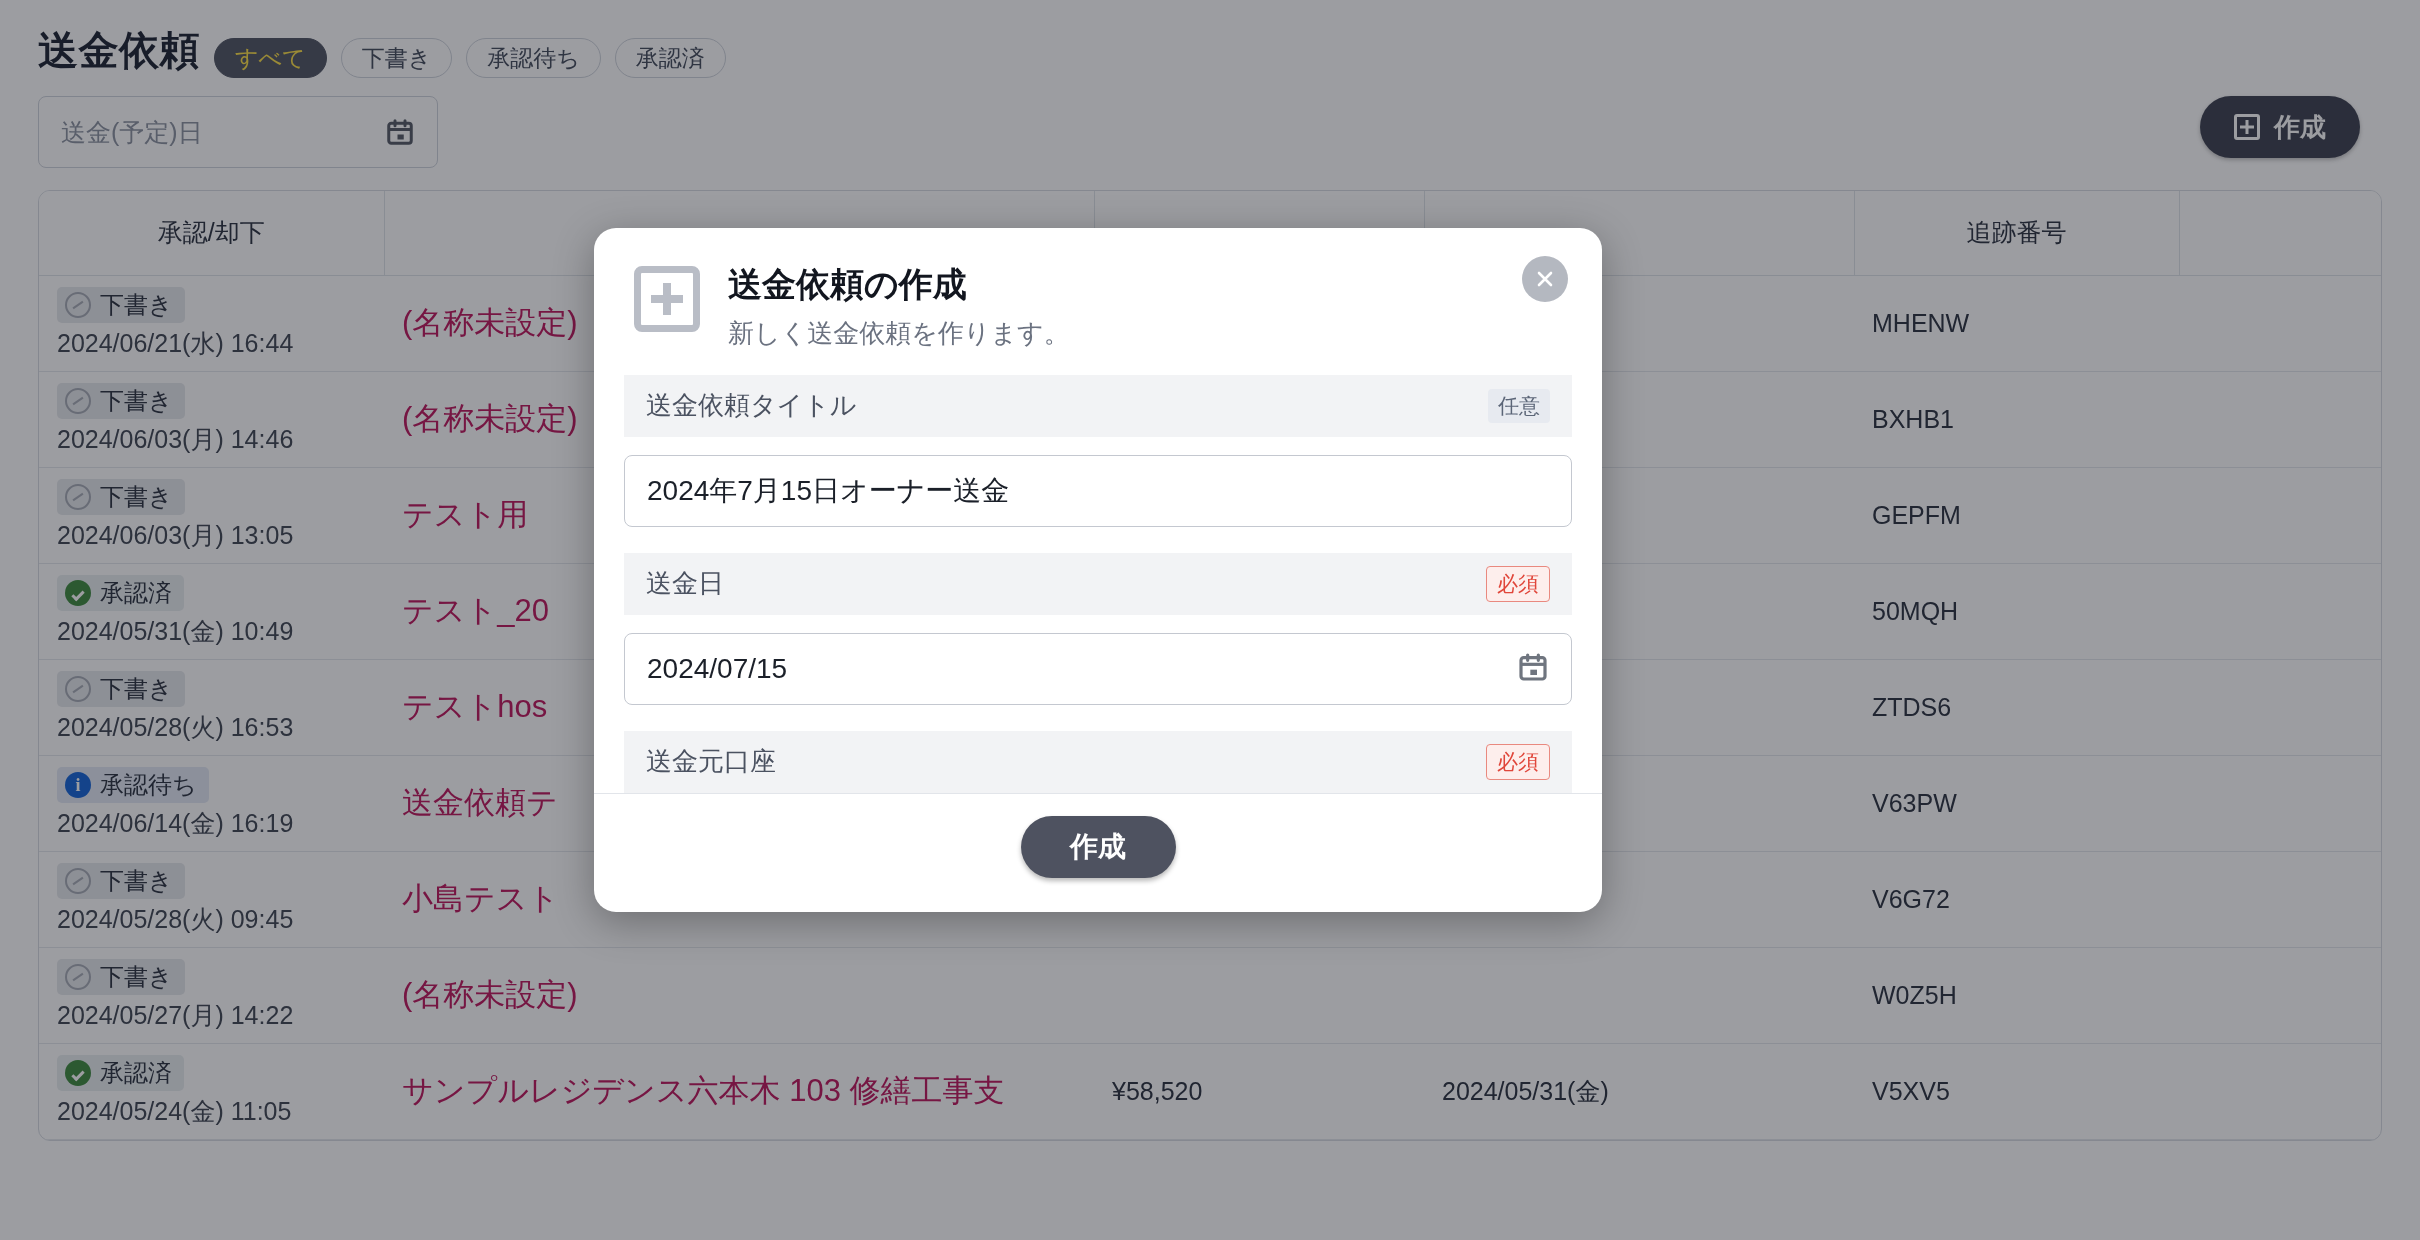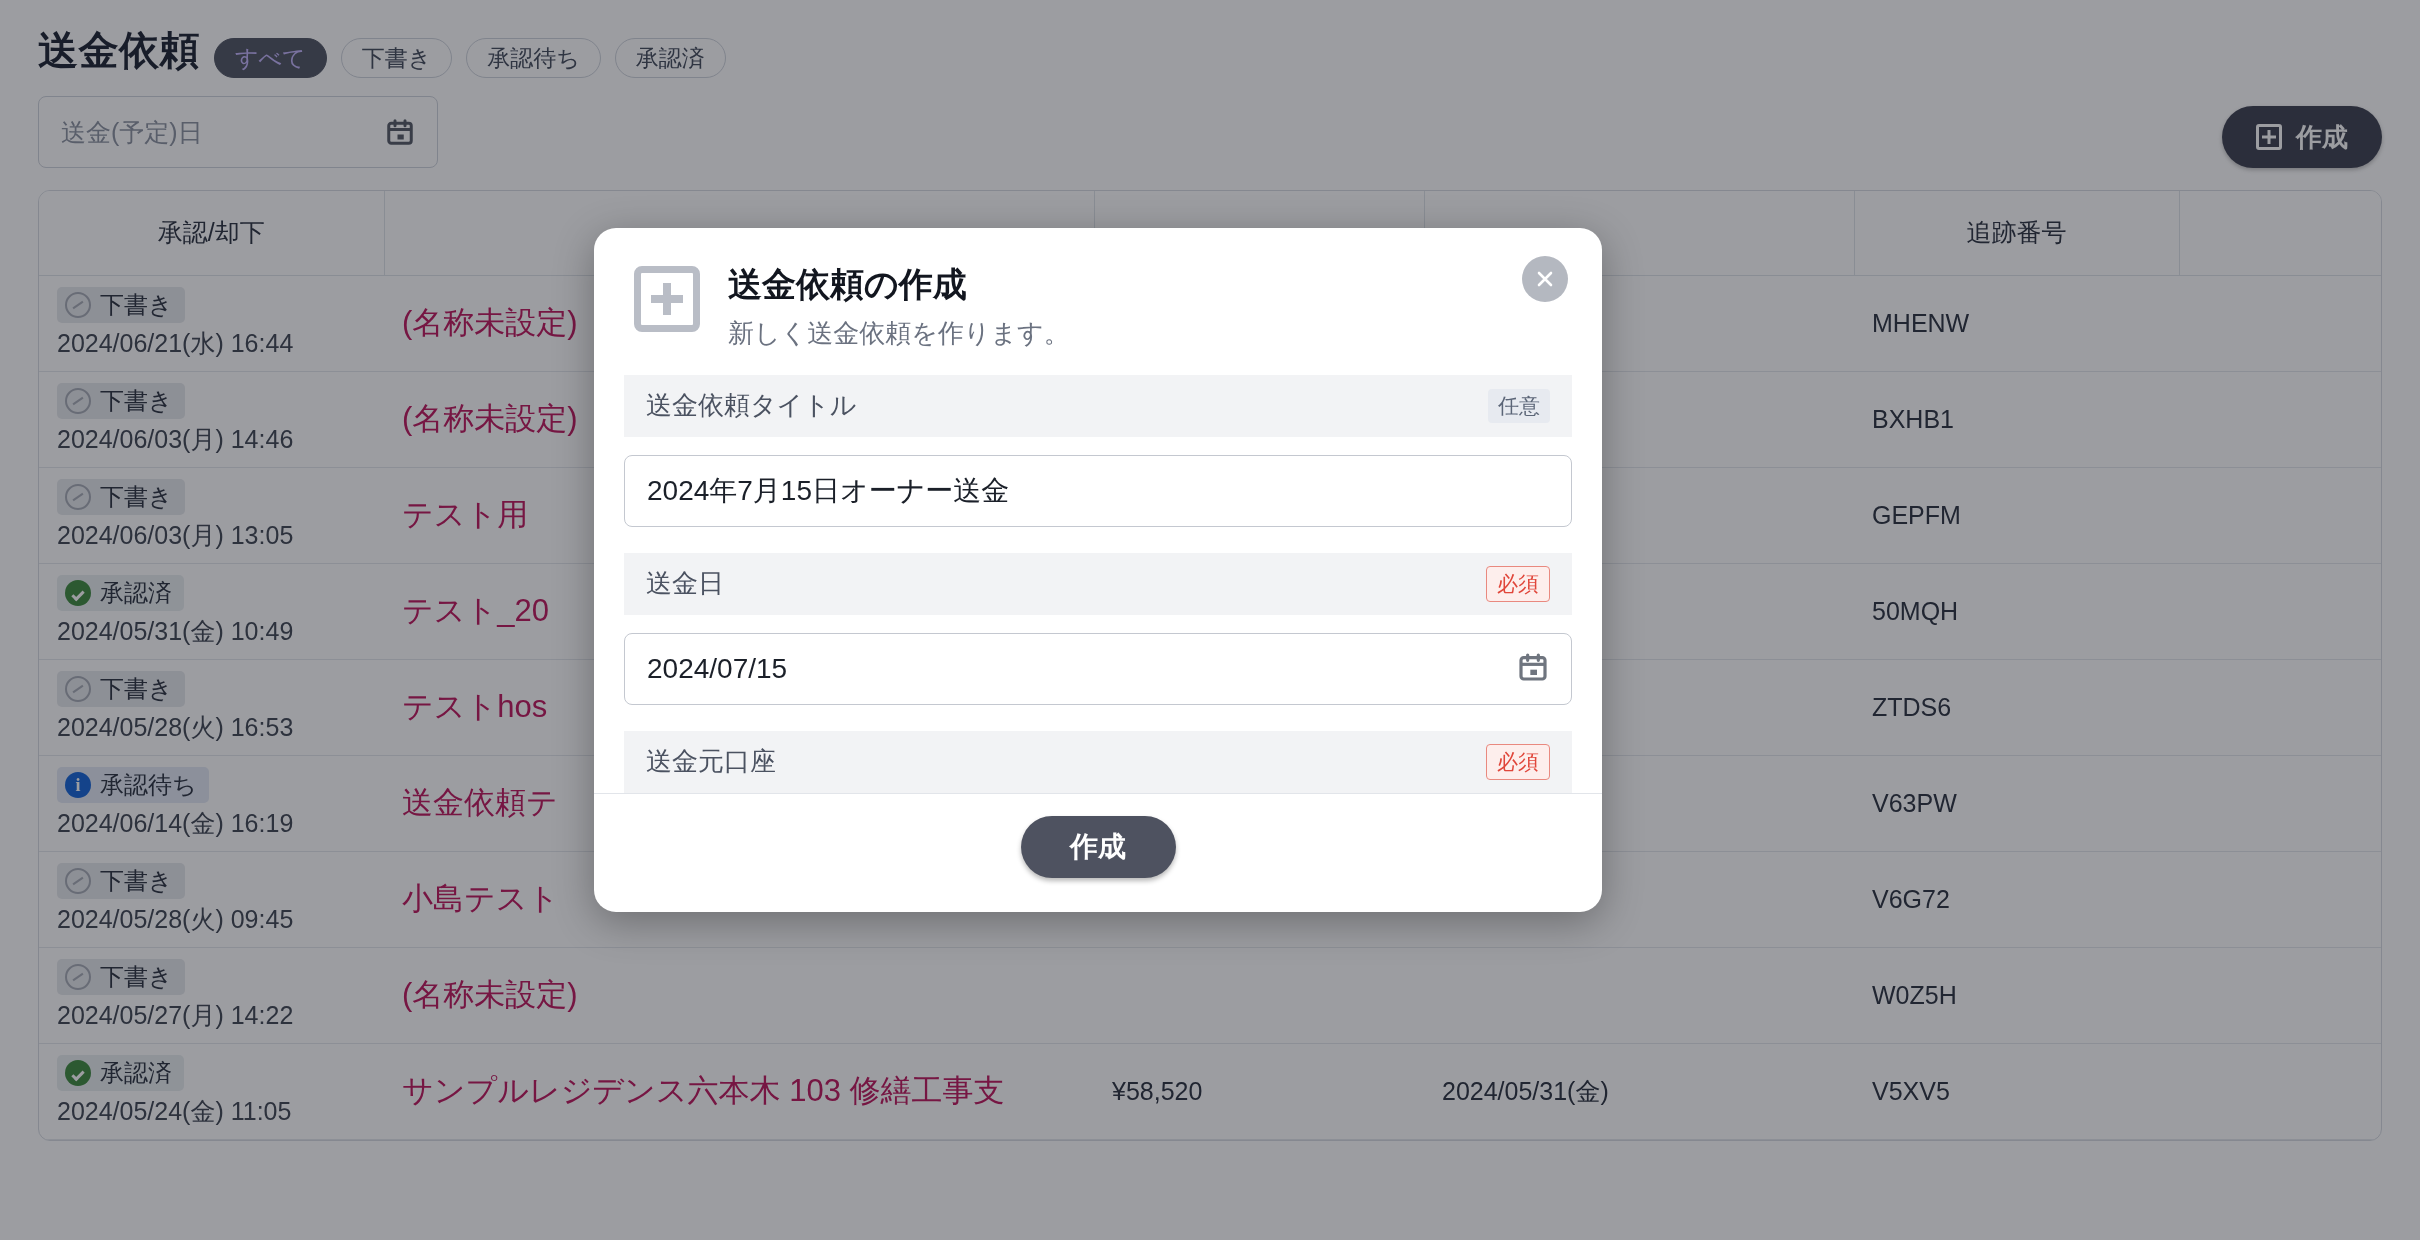--- a/index.html
+++ b/index.html
@@ -44,28 +44,28 @@
     font-size: 23px;
     color: #444c5c;
     background: #ffffff;
     border: 1px solid #cfd4dc;
     white-space: nowrap;
     cursor: pointer;
   }
   .chip.active {
     background: #505563;
     border-color: #505563;
-    color: #c4b5fd;
+    color: #fde047;
   }
 
   .filter-row {
     display: flex;
-    align-items: flex-end;
+    align-items: flex-start;
     justify-content: space-between;
-    padding: 18px 38px 0 38px;
+    padding: 18px 60px 0 38px;
   }
 
   .date-filter {
     display: flex;
     align-items: center;
     justify-content: space-between;
     width: 400px;
     height: 72px;
     border: 1px solid #cfd4dc;
     border-radius: 8px;

